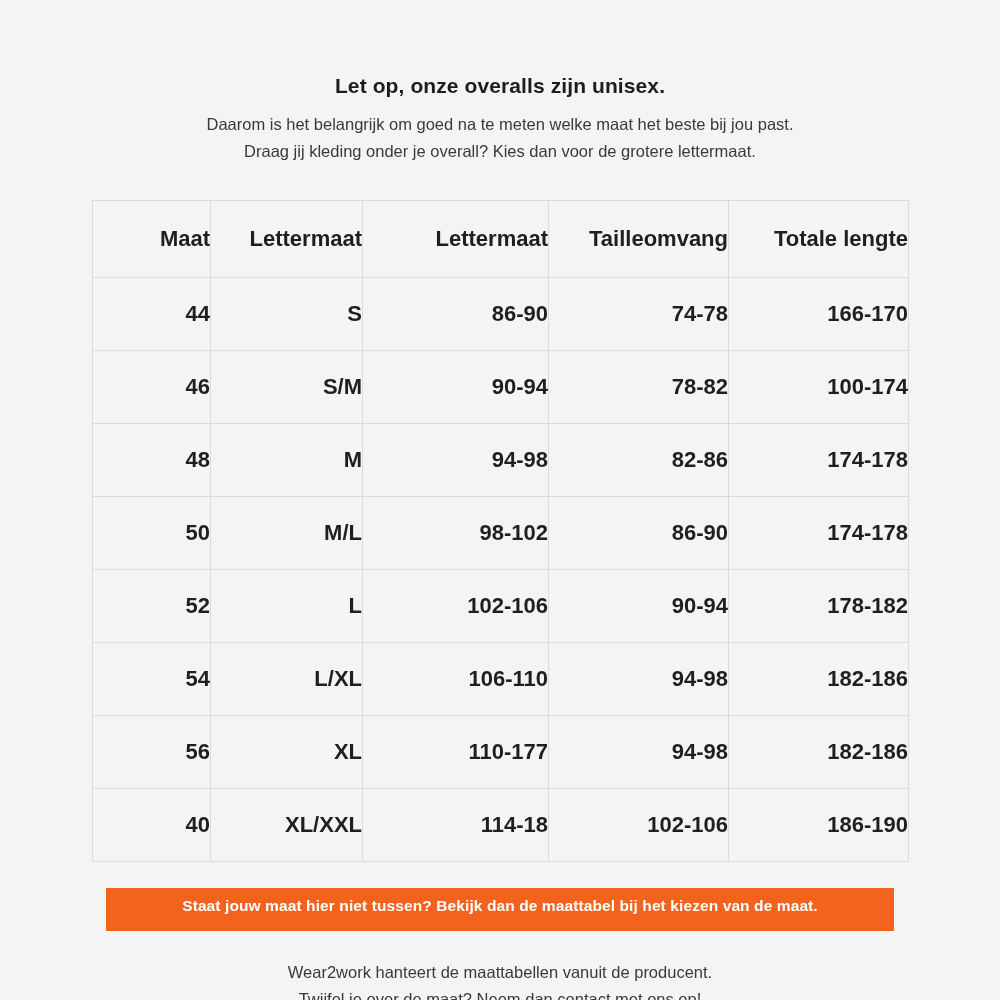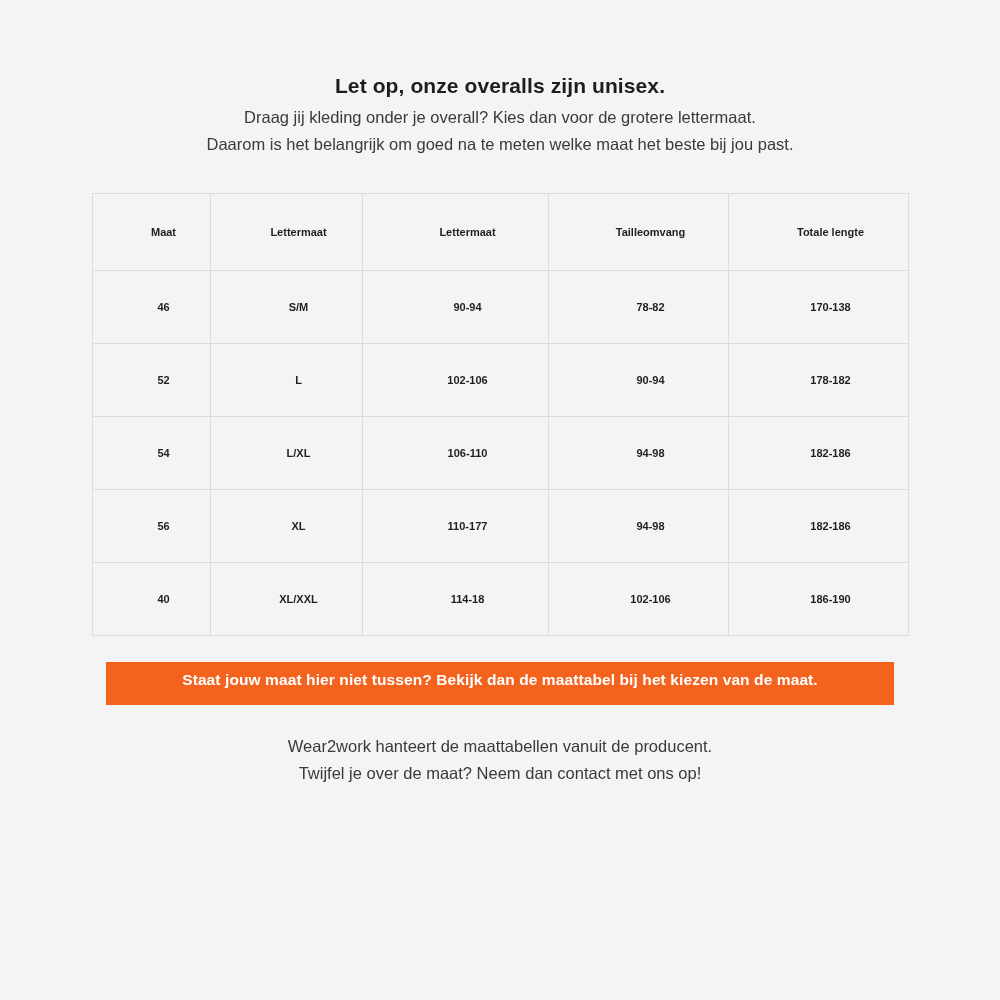--- a/index.html
+++ b/index.html
@@ -23,42 +23,42 @@
   }
   .header {
     text-align: center;
     padding-top: 74px;
   }
   .header .title {
     font-size: 21px;
     font-weight: bold;
     color: #1d1d1d;
     letter-spacing: 0.1px;
-    margin: 0 0 6px 0;
+    margin: 0 0 13px 0;
   }
   .header .sub {
     font-size: 16.5px;
     color: #3a3a3a;
     line-height: 1.62;
     margin: 0;
     font-weight: 400;
   }
   .table-wrap {
     margin: 36px auto 0 auto;
     width: 816px;
   }
   table.sizes {
     border-collapse: collapse;
     width: 100%;
     table-layout: fixed;
   }
   table.sizes th, table.sizes td {
     border: 1px solid #dcdcdc;
-    text-align: center;
-    font-size: 11px;
+    text-align: right;
+    font-size: 22px;
     font-weight: bold;
     color: #1f1f1f;
     padding: 0 0 0 24px;
     height: 72px;
     vertical-align: middle;
     background: transparent;
   }
   table.sizes th {
     height: 76px;
   }
@@ -88,22 +88,22 @@
     line-height: 1.62;
   }
 </style>
 </head>
 <body>
 
 <div class="page">
 
   <div class="header">
     <div class="title">Let op, onze overalls zijn unisex.</div>
+    <div class="sub">Daarom is het belangrijk om goed na te meten welke maat het beste bij jou past.</div>
     <div class="sub">Draag jij kleding onder je overall? Kies dan voor de grotere lettermaat.</div>
-    <div class="sub">Daarom is het belangrijk om goed na te meten welke maat het beste bij jou past.</div>
   </div>
 
   <div class="table-wrap">
     <table class="sizes">
       <colgroup>
         <col class="c1">
           <col class="c2">
           <col class="c3">
           <col class="c4">
           <col class="c5">
@@ -112,25 +112,46 @@
         <tr>
           <th>Maat</th>
           <th>Lettermaat</th>
           <th>Lettermaat</th>
           <th>Tailleomvang</th>
           <th>Totale lengte</th>
         </tr>
       </thead>
       <tbody>
         <tr>
+          <td>44</td>
+          <td>S</td>
+          <td>86-90</td>
+          <td>74-78</td>
+          <td>166-170</td>
+        </tr>
+        <tr>
           <td>46</td>
           <td>S/M</td>
           <td>90-94</td>
           <td>78-82</td>
-          <td>170-138</td>
+          <td>100-174</td>
+        </tr>
+        <tr>
+          <td>48</td>
+          <td>M</td>
+          <td>94-98</td>
+          <td>82-86</td>
+          <td>174-178</td>
+        </tr>
+        <tr>
+          <td>50</td>
+          <td>M/L</td>
+          <td>98-102</td>
+          <td>86-90</td>
+          <td>174-178</td>
         </tr>
         <tr>
           <td>52</td>
           <td>L</td>
           <td>102-106</td>
           <td>90-94</td>
           <td>178-182</td>
         </tr>
         <tr>
           <td>54</td>

